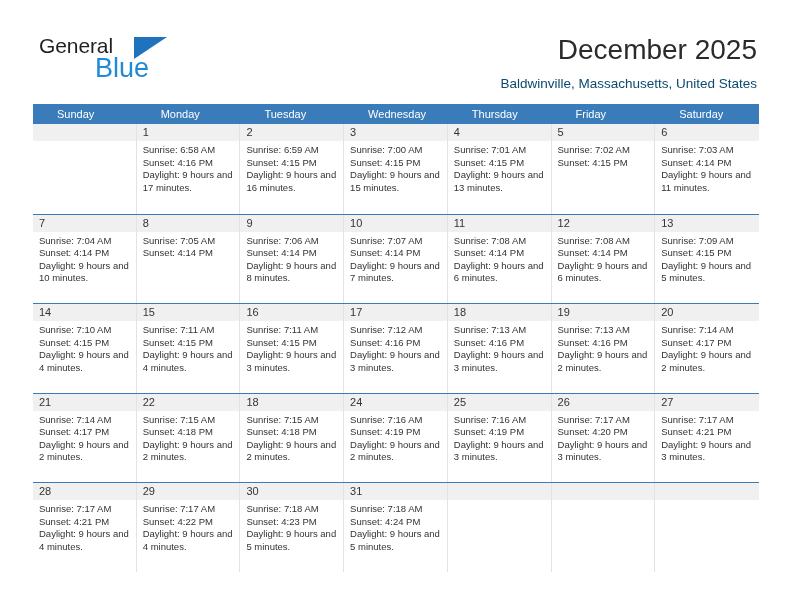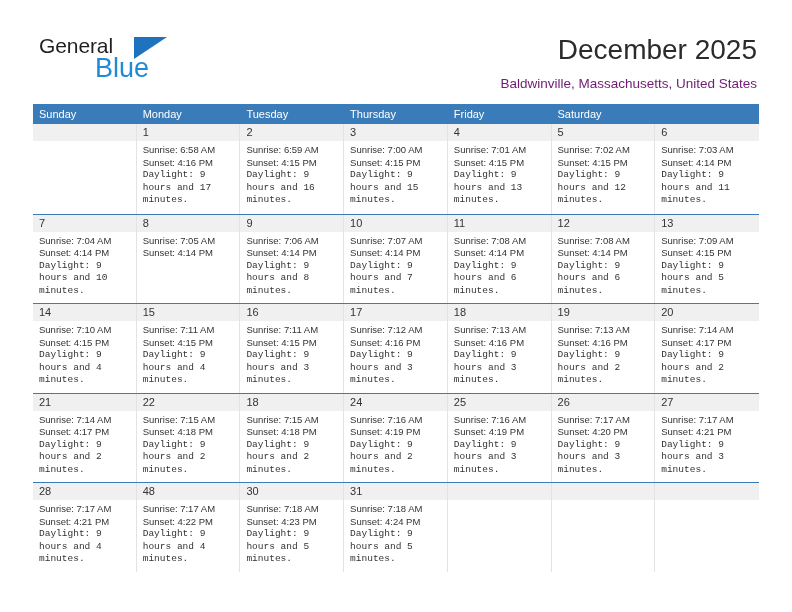--- a/index.html
+++ b/index.html
@@ -77,21 +77,21 @@
     text-align: right;
     line-height: 34px;
     white-space: nowrap;
     margin-left: 28px;
   }
   .subtitle {
     position: absolute;
     right: 35px;
     top: 76px;
     font-size: 13.5px;
-    color: #701a75;
+    color: #0c4a6e;
     text-align: right;
     line-height: 16px;
     white-space: nowrap;
   }
 
   
   .calendar {
     position: absolute;
     left: 33px;
     top: 104px;
@@ -101,21 +101,21 @@
   .dow-row {
     display: flex;
     width: 726px;
     height: 20px;
     background: #3a7cb9;
   }
   .dow {
     flex: 0 0 103.714px;
     width: 103.714px;
     box-sizing: border-box;
-    padding-left: 6px;
+    padding-left: 24px;
     color: #ffffff;
     font-size: 11px;
     line-height: 20px;
     white-space: nowrap;
     overflow: hidden;
   }
 
   .week {
     display: flex;
     width: 726px;
@@ -158,21 +158,20 @@
     font-size: 9.5px;
     line-height: 12.6px;
     color: #333333;
   }
   .info div {
     white-space: nowrap;
     overflow: hidden;
   }
   .info .dl {
     white-space: normal;
-    font-family: Liberation Mono, monospace;
   }
 </style>
 </head>
 <body>
 
 <div class="page">
 
   <div class="header">
 
     <div class="logo">
@@ -186,20 +185,21 @@
     <div class="title">December 2025</div>
     <div class="subtitle">Baldwinville, Massachusetts, United States</div>
   </div>
 
   <div class="calendar">
 
     <div class="dow-row">
       <div class="dow">Sunday</div>
       <div class="dow">Monday</div>
       <div class="dow">Tuesday</div>
+      <div class="dow">Wednesday</div>
       <div class="dow">Thursday</div>
       <div class="dow">Friday</div>
       <div class="dow">Saturday</div>
     </div>
 
     <div id="weeks-container">
         <div class="week">
           <div class="cell empty">
             <div class="daynum"></div>
           </div>
@@ -233,21 +233,20 @@
               <div>Sunrise: 7:01 AM</div>
               <div>Sunset: 4:15 PM</div>
               <div class="dl">Daylight: 9 hours and 13 minutes.</div>
             </div>
           </div>
           <div class="cell">
             <div class="daynum">5</div>
             <div class="info">
               <div>Sunrise: 7:02 AM</div>
               <div>Sunset: 4:15 PM</div>
-              <div class="dl">Daylight: 9 hours and 12 minutes.</div>
             </div>
           </div>
           <div class="cell">
             <div class="daynum">6</div>
             <div class="info">
               <div>Sunrise: 7:03 AM</div>
               <div>Sunset: 4:14 PM</div>
               <div class="dl">Daylight: 9 hours and 11 minutes.</div>
             </div>
           </div>
@@ -428,21 +427,21 @@
         <div class="week">
           <div class="cell">
             <div class="daynum">28</div>
             <div class="info">
               <div>Sunrise: 7:17 AM</div>
               <div>Sunset: 4:21 PM</div>
               <div class="dl">Daylight: 9 hours and 4 minutes.</div>
             </div>
           </div>
           <div class="cell">
-            <div class="daynum">48</div>
+            <div class="daynum">29</div>
             <div class="info">
               <div>Sunrise: 7:17 AM</div>
               <div>Sunset: 4:22 PM</div>
               <div class="dl">Daylight: 9 hours and 4 minutes.</div>
             </div>
           </div>
           <div class="cell">
             <div class="daynum">30</div>
             <div class="info">
               <div>Sunrise: 7:18 AM</div>

